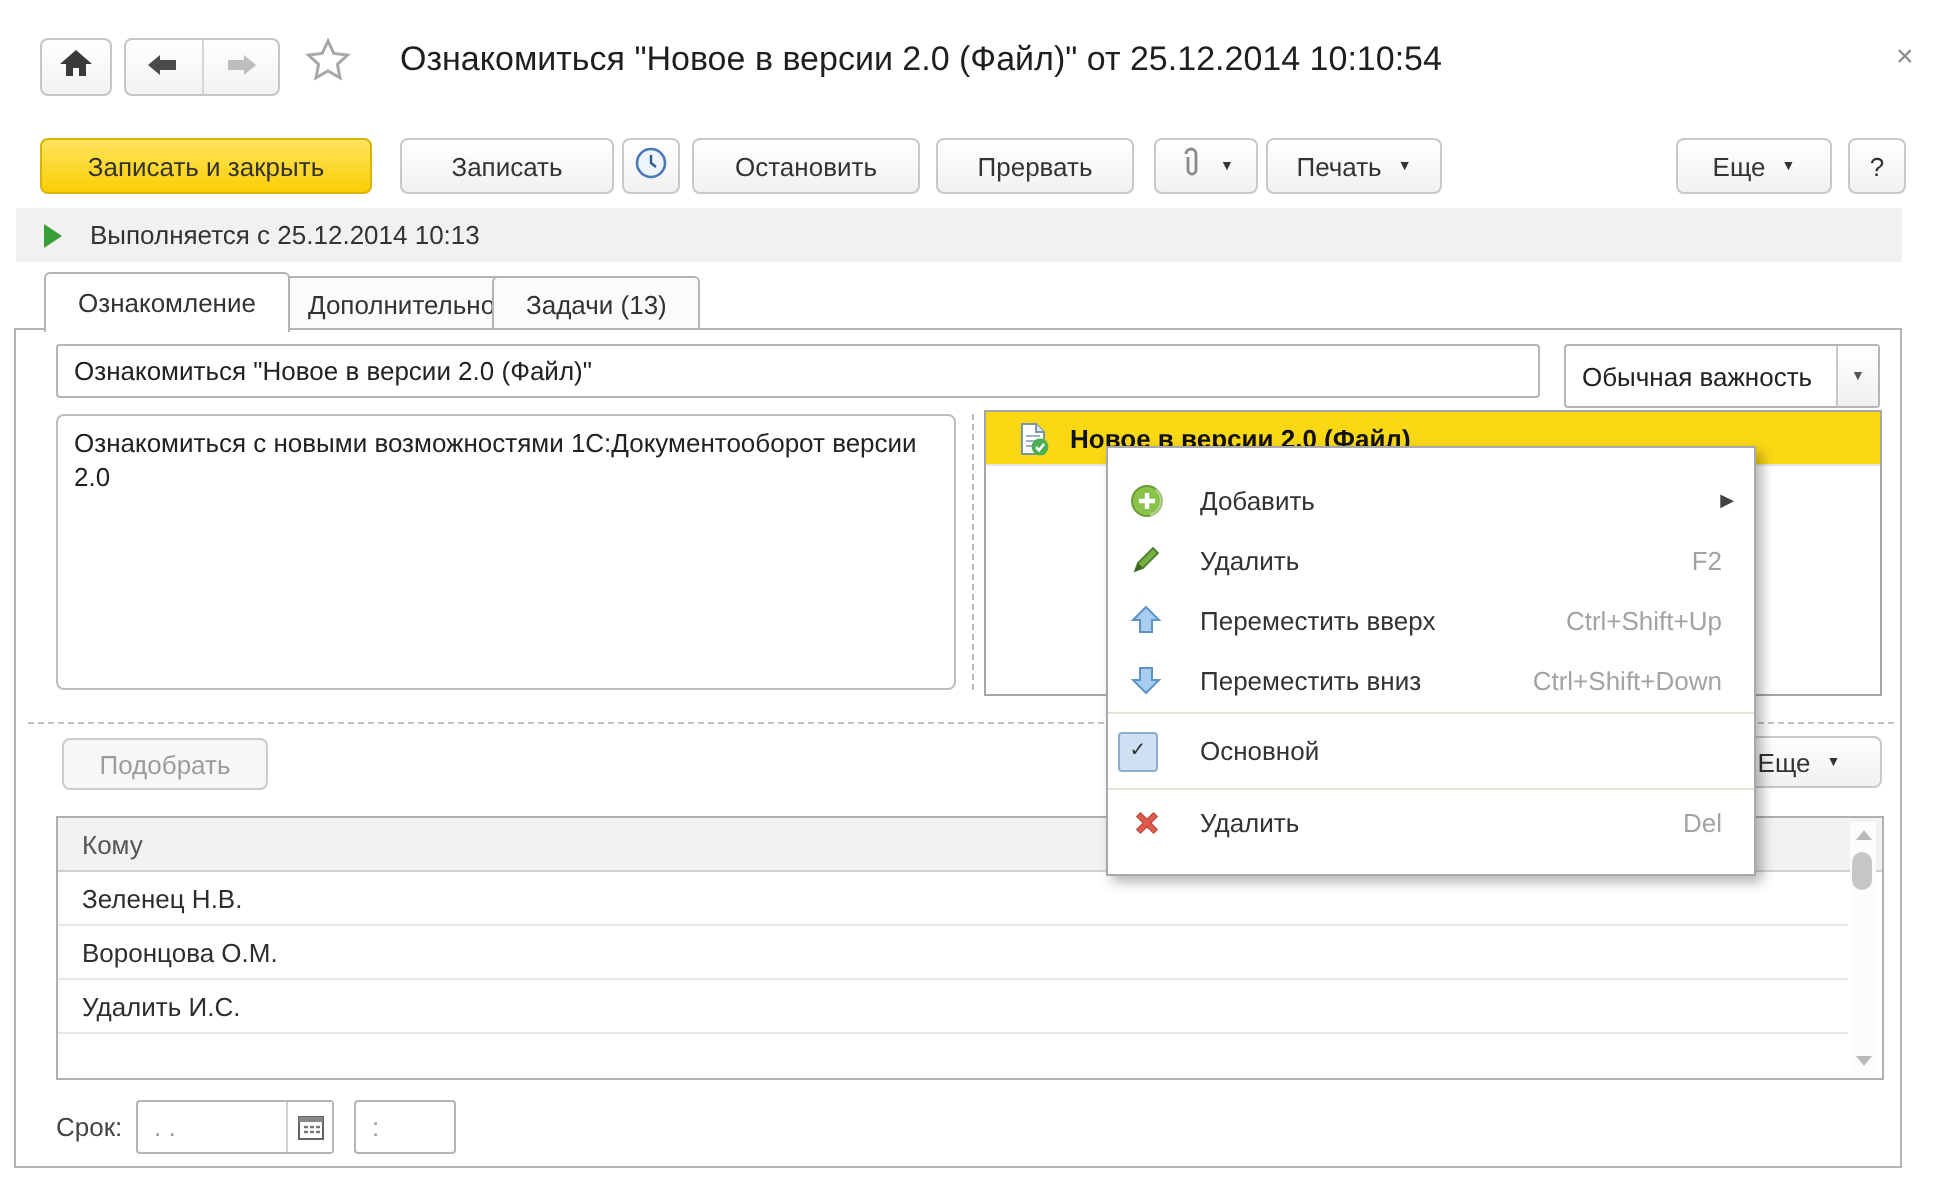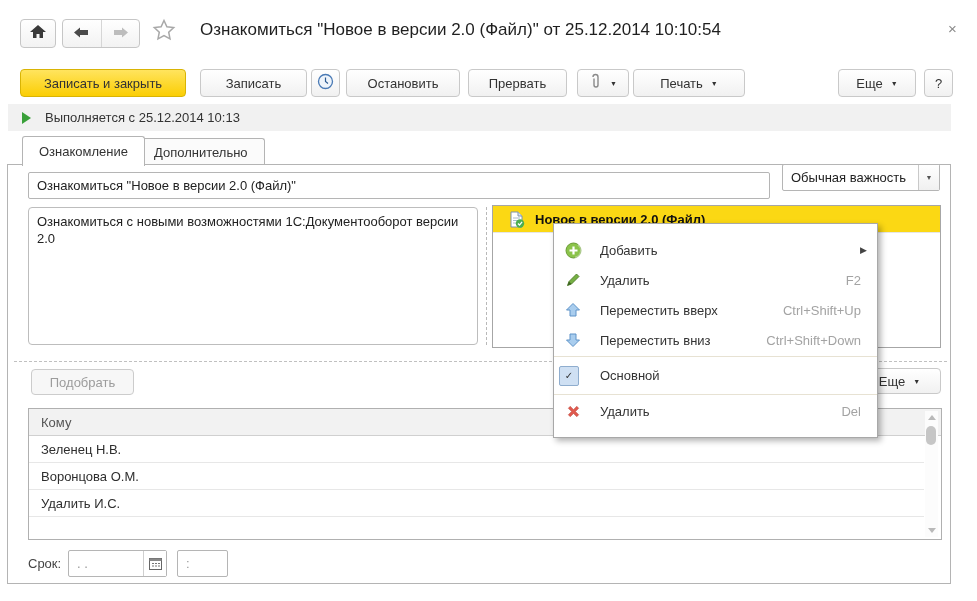--- a/index.html
+++ b/index.html
@@ -38,21 +38,21 @@
          border-radius:3px 3px 0 0; background:#fbfbfb; display:flex; align-items:center; justify-content:center;
          padding:0 16px; cursor:pointer; color:#333; }
   .tab.active { top:136px; height:30px; background:#fff; z-index:3; }
 
   
   .panel { left:7px; top:164px; width:944px; height:420px; border:1px solid #b4b4b4; background:#fff; z-index:1; }
 
   .text-input { position:absolute; border:1px solid #b5b5b5; border-radius:2px; background:#fff;
                 display:flex; align-items:center; padding:0 8px; color:#222; }
   .title-input { left:28px; top:172px; width:742px; height:27px; }
-  .importance { left:782px; top:164px; width:158px; height:27px; padding:0; }
+  .importance { left:782px; top:172px; width:158px; height:32px; padding:0; }
   .importance .val { flex:1; padding:0 8px; }
   .importance .dd { width:21px; height:100%; border-left:1px solid #c9c9c9; display:flex; align-items:center;
                     justify-content:center; font-size:7px; color:#555; background:linear-gradient(#fff,#f0f0f0); cursor:pointer; }
 
   .desc-area { left:28px; top:207px; width:450px; height:138px; border:1px solid #bdbdbd; border-radius:4px;
                background:#fff; padding:5px 8px; line-height:17px; color:#222; }
   .splitter { left:486px; top:207px; width:1px; height:138px; border-left:1px dashed #b9b9b9; }
 
   .file-panel { left:492px; top:205px; width:449px; height:143px; border:1px solid #a6a6a6; background:#fff; }
   .file-row { height:27px; background:#fbd814; display:flex; align-items:center; border-bottom:1px solid #e6e6e6; }
@@ -157,21 +157,21 @@
     <span>Прервать</span>
   </div>
   <div class="cmd-btn" style="left:577px; width:52px;">
     <span>
       <svg width="13" height="17" viewBox="0 0 13 17">
           <path d="M4 4 a2.5 2.5 0 0 1 5 0 V12 a2 2 0 0 1 -4 0 V5.5" fill="none" stroke="#8a8a8a" stroke-width="1.4"></path>
         </svg>
     </span>
     <span class="drop-arrow">▼</span>
   </div>
-  <div class="cmd-btn" style="left:633px; width:112px;">
+  <div class="cmd-btn" style="left:633px; width:88px;">
     <span>Печать</span>
     <span class="drop-arrow">▼</span>
   </div>
   <div class="cmd-btn" style="left:838px; width:78px;">
     <span>Еще</span>
     <span class="drop-arrow">▼</span>
   </div>
   <div class="cmd-btn" style="left:924px; width:29px; padding:0;">
     <span>?</span>
   </div>
@@ -181,20 +181,23 @@
     <span class="status-text">Выполняется с 25.12.2014 10:13</span>
   </div>
 
   <div class="abs panel"></div>
 
   <div class="tab active" style="left:22px;">
     <span>Ознакомление</span>
   </div>
   <div class="tab" style="left:137px;">
     <span>Дополнительно</span>
+  </div>
+  <div class="tab" style="left:246px;">
+    <span>Задачи (13)</span>
   </div>
 
   <div class="text-input title-input" style="z-index:2;">
     <span style="white-space:nowrap; overflow:hidden;">Ознакомиться "Новое в версии 2.0 (Файл)"</span>
   </div>
   <div class="text-input importance" style="z-index:2;">
     <span class="val">Обычная важность</span>
     <span class="dd">▼</span>
   </div>
 

